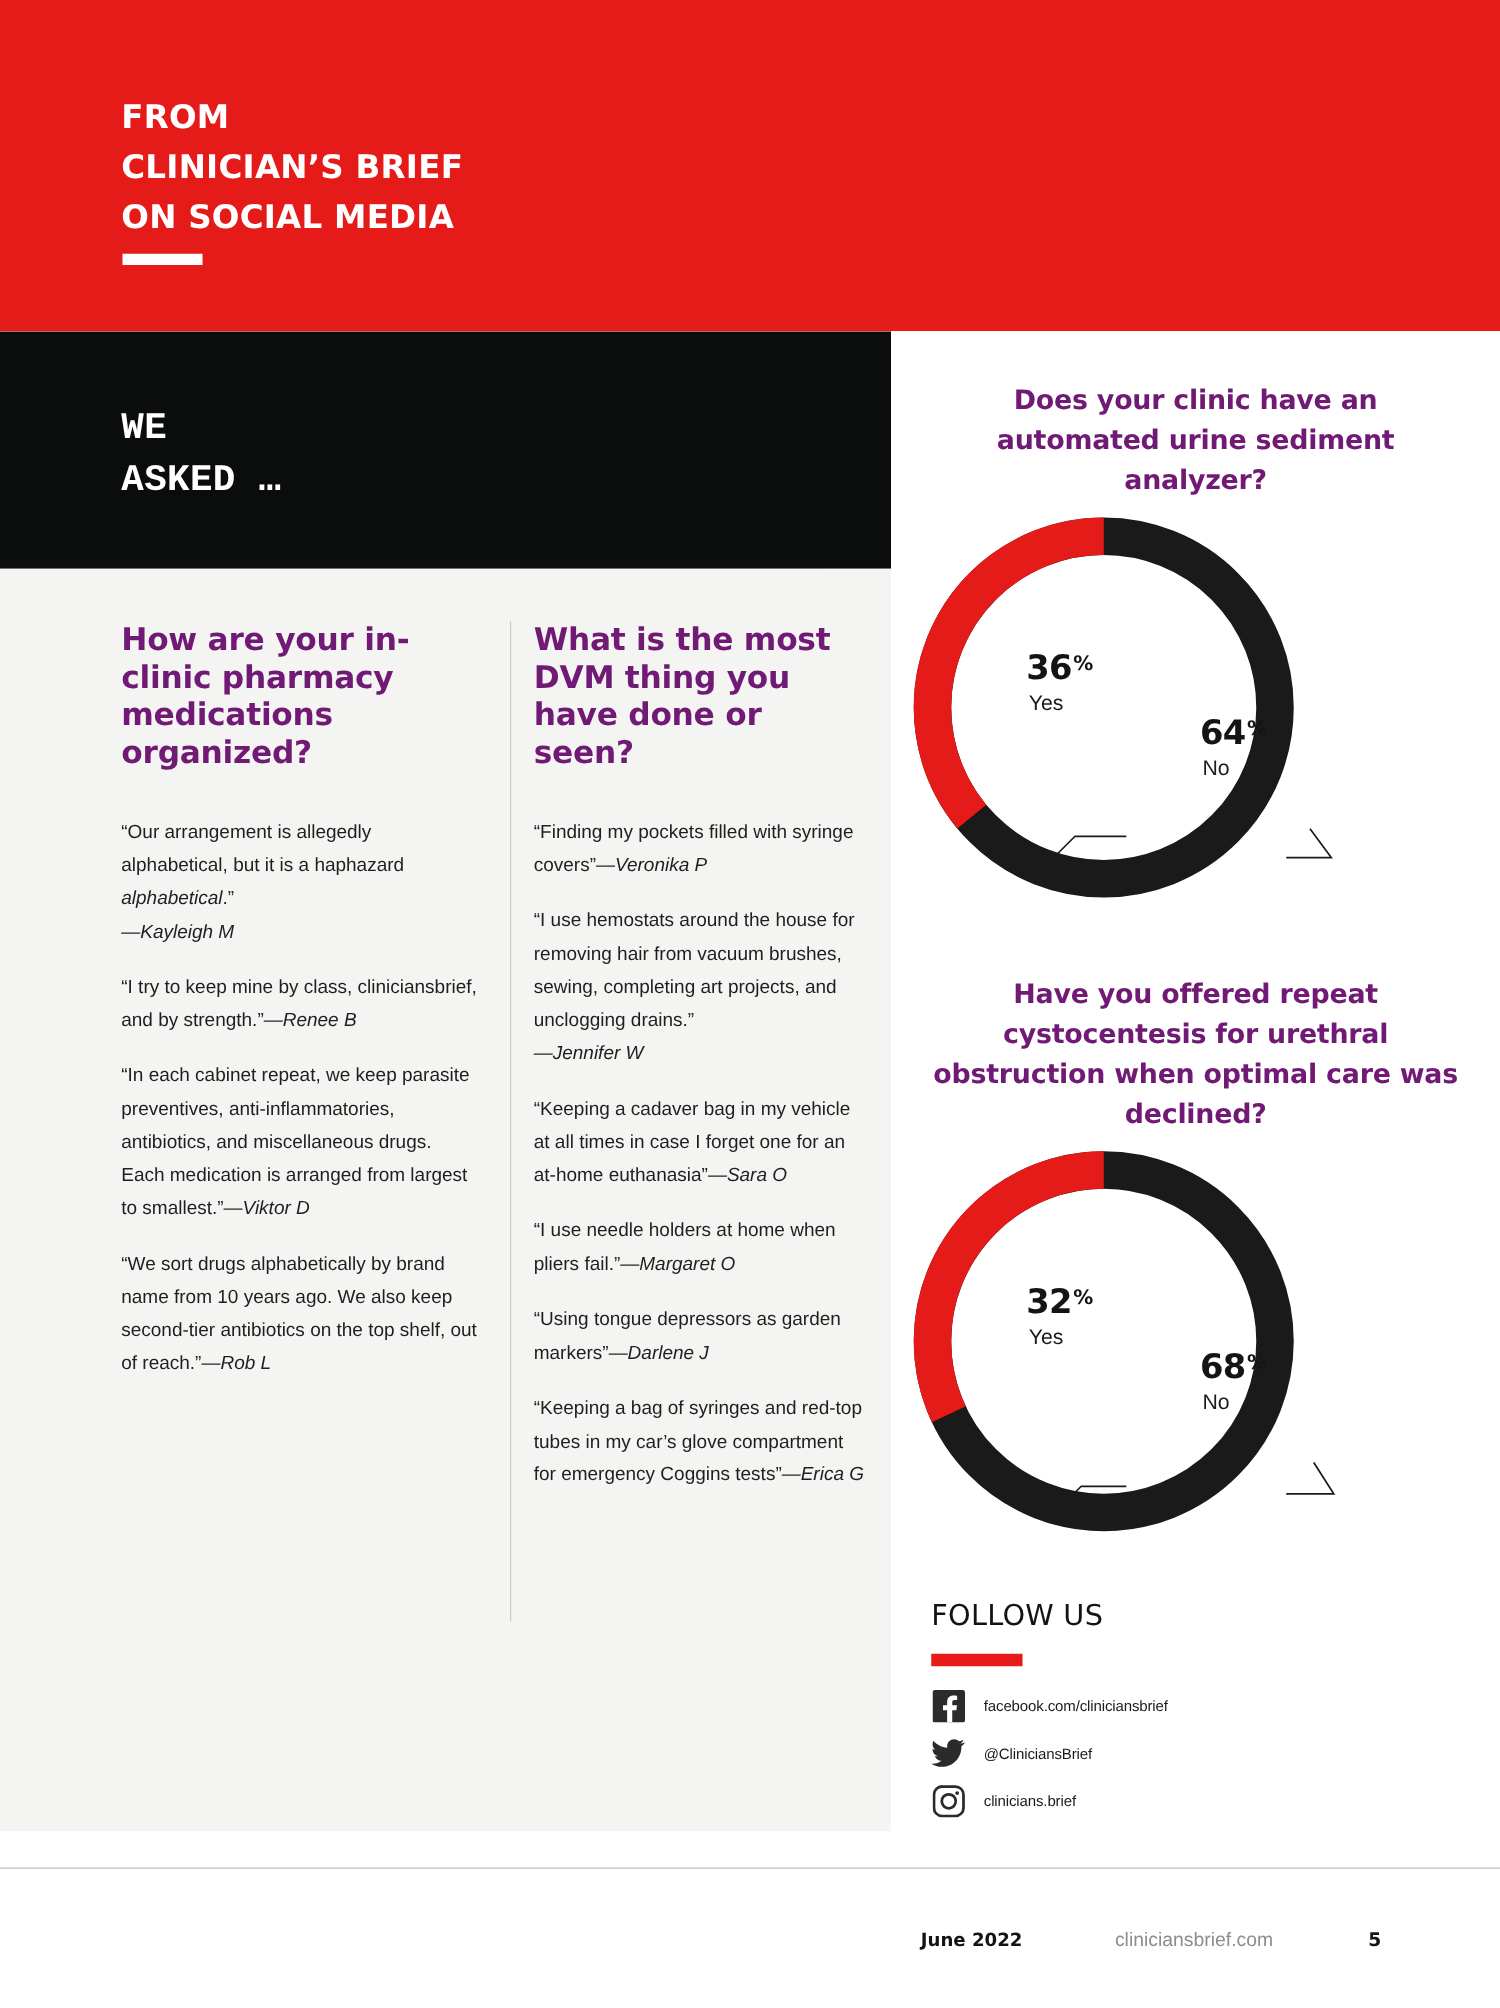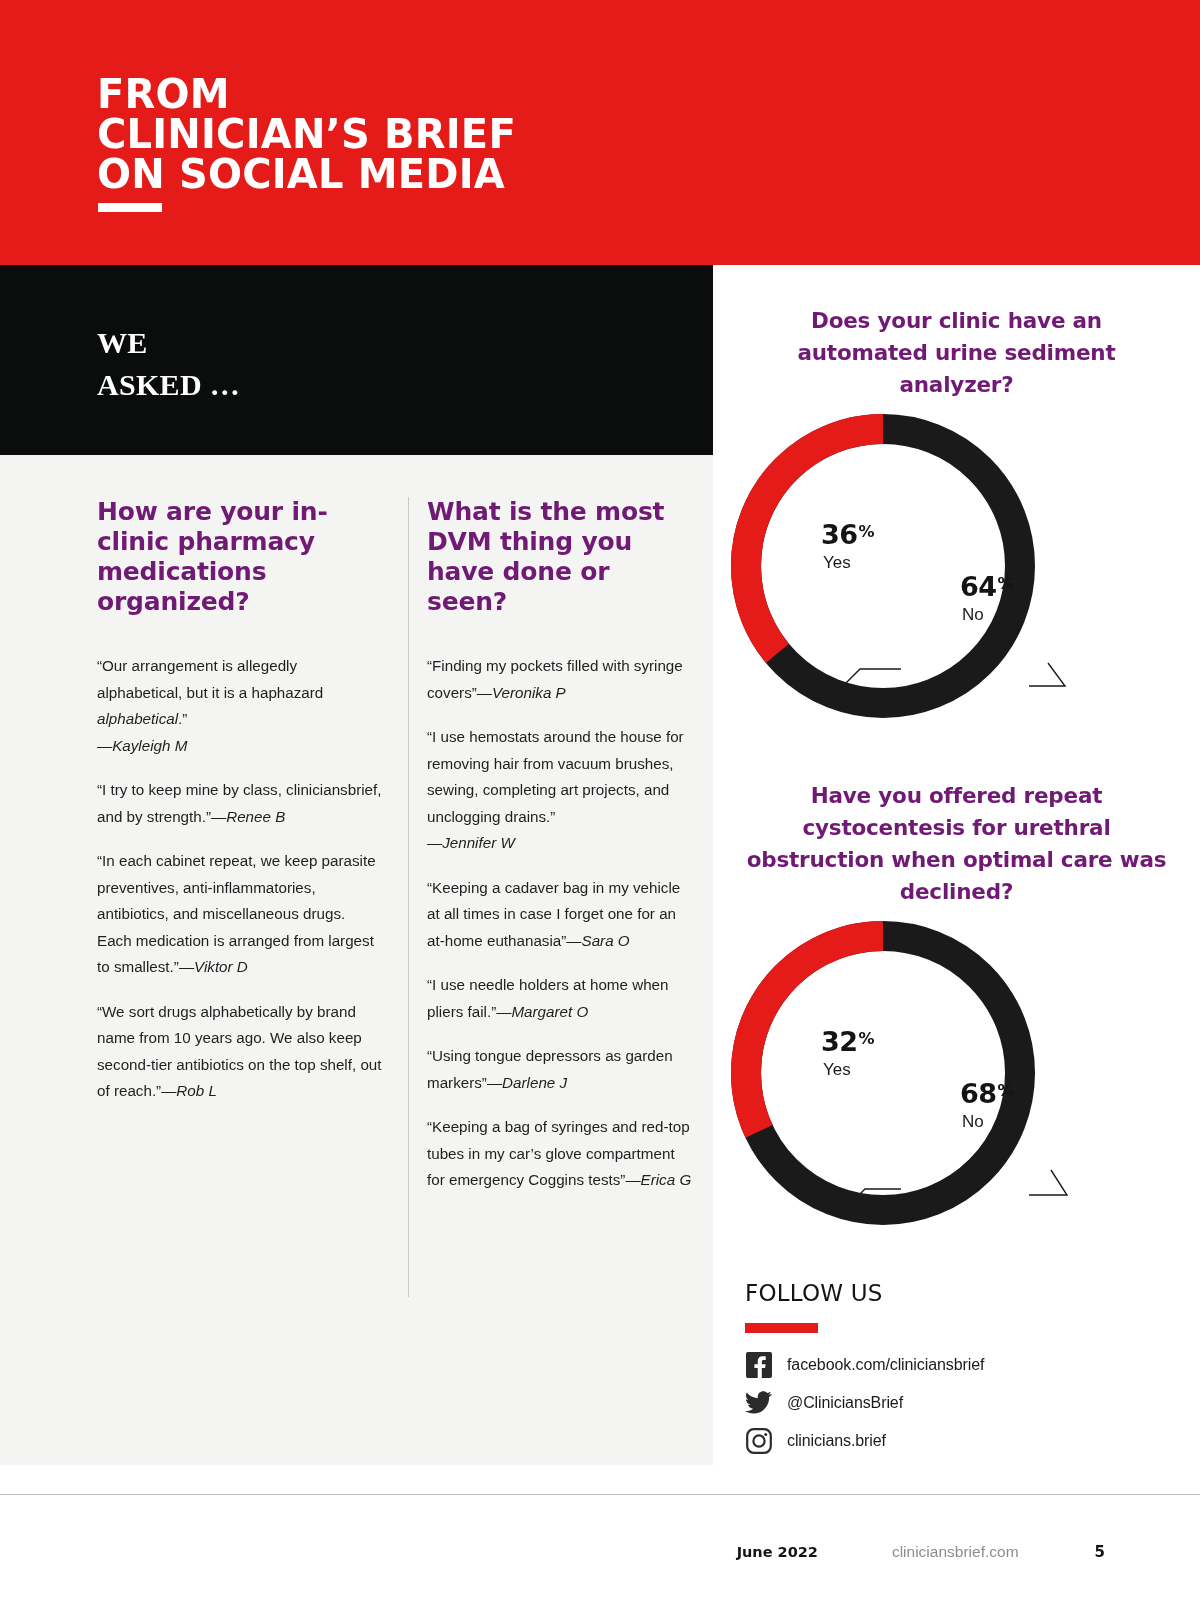--- a/index.html
+++ b/index.html
@@ -20,21 +20,21 @@
     position: absolute;
     left: 0; top: 0;
     width: 1200px; height: 265px;
     background: #e51b19;
   }
   .masthead-title {
     position: absolute;
     left: 97px; top: 74px;
     font-family: "DejaVu Sans", sans-serif;
     font-weight: bold;
-    font-size: 40px;
+    font-size: 26px;
     line-height: 40px;
     letter-spacing: 0.2px;
     color: #ffffff;
     text-transform: uppercase;
   }
   .masthead-rule {
     position: absolute;
     left: 98px; top: 203px;
     width: 64px; height: 9px;
     background: #ffffff;
@@ -44,21 +44,21 @@
   .asked-block {
     position: absolute;
     left: 0; top: 265px;
     width: 713px; height: 218px;
     background: #0b0d0d;
     clip-path: polygon(0 0, 713px 0, 713px 190px, 660px 190px, 660px 218px, 0 218px);
   }
   .asked-title {
     position: absolute;
     left: 97px; top: 322px;
-    font-family: Liberation Serif, serif;
+    font-family: Liberation Mono, monospace;
     font-weight: bold;
     font-size: 30px;
     line-height: 42px;
     color: #ffffff;
     letter-spacing: 0.3px;
   }
 
   
   .left-panel {
     position: absolute;
@@ -190,21 +190,21 @@
     margin-bottom: 11px;
   }
   .social-icon {
     width: 27px; height: 27px;
     flex: 0 0 27px;
     margin-right: 15px;
     display: flex; align-items: center; justify-content: center;
   }
   .social-text {
     font-family: "Liberation Sans", sans-serif;
-    font-size: 16px;
+    font-size: 12px;
     color: #1b1b1b;
     letter-spacing: -0.1px;
   }
 
   
   .footer-rule {
     position: absolute;
     left: 0; top: 1494px;
     width: 1200px; height: 1px;
     background: #bcbcbc;

